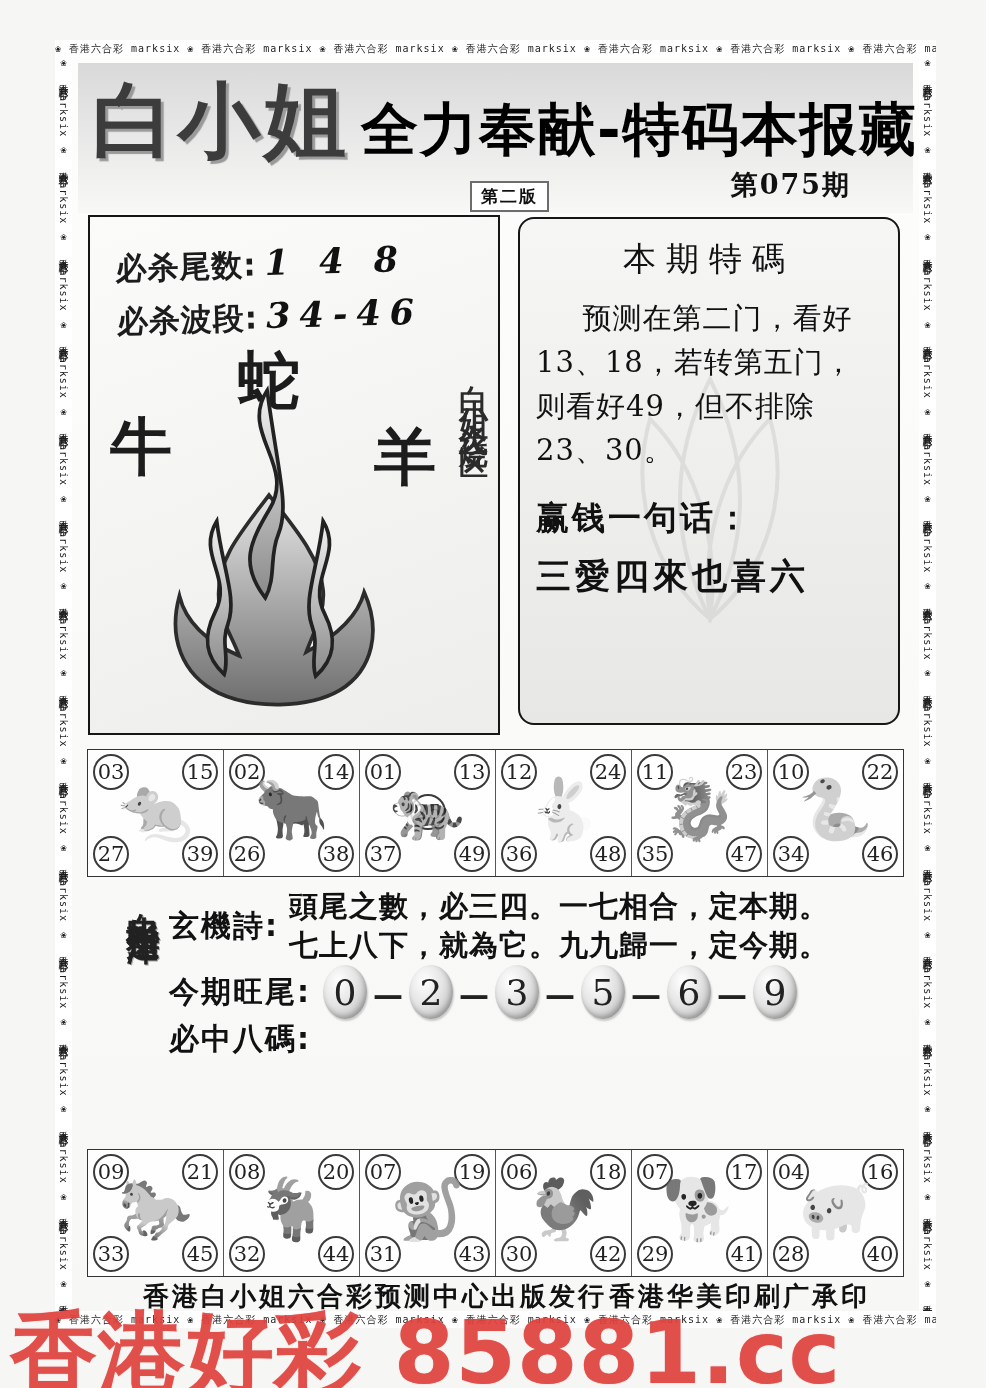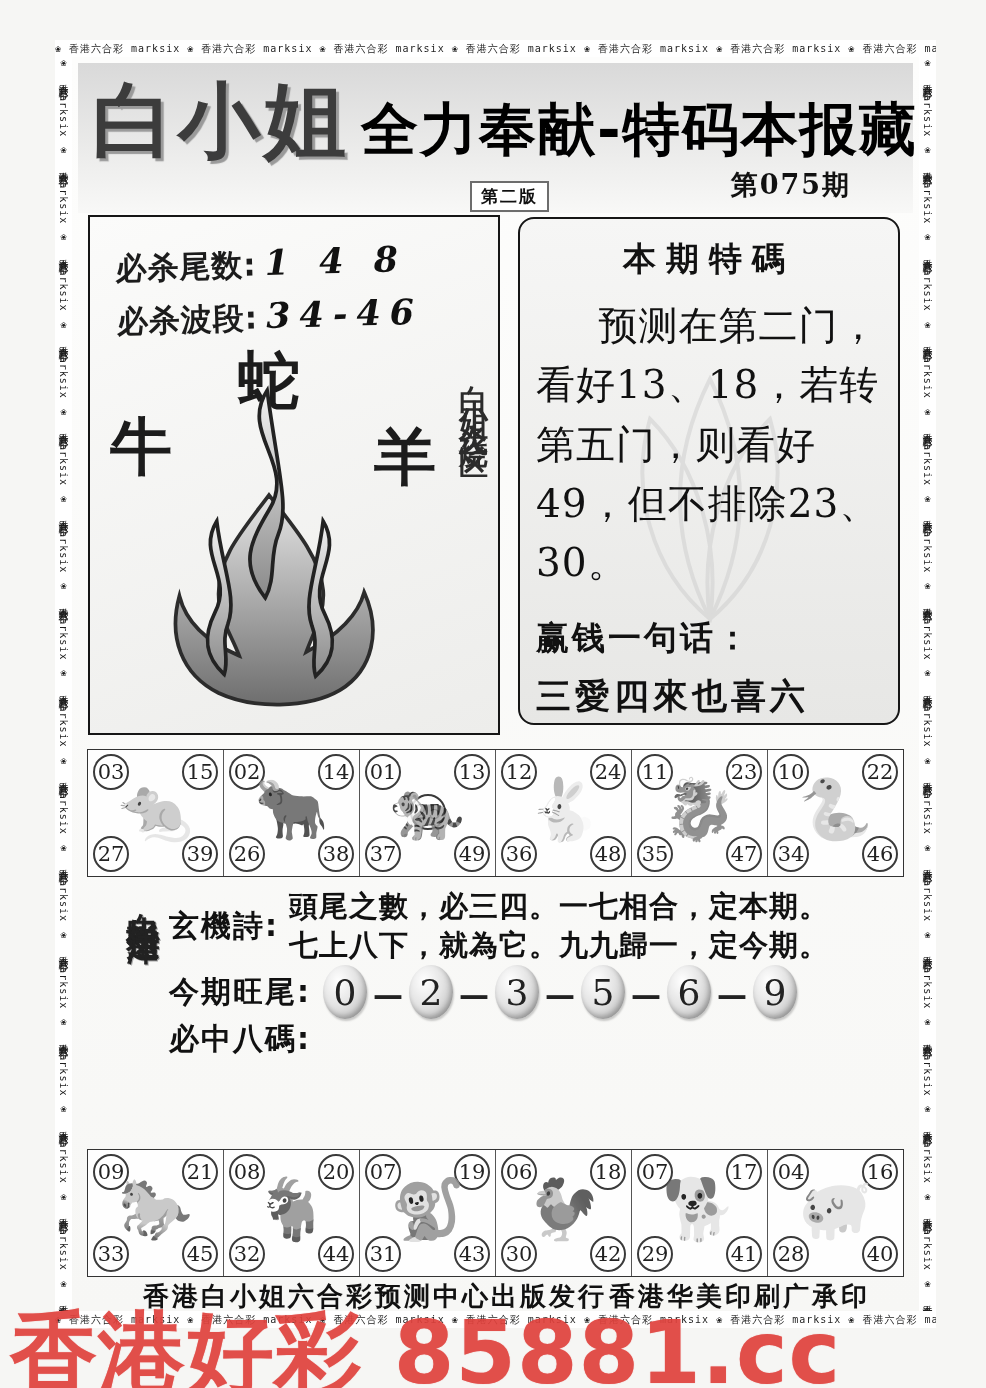--- a/index.html
+++ b/index.html
@@ -66,23 +66,23 @@
     position:absolute;right:4px;top:146px;writing-mode:vertical-rl;
     font-size:29px;font-weight:900;color:#2b2b2b;letter-spacing:13px;
   }
   
   .right-box{
     position:absolute;left:446px;top:160px;width:382px;height:508px;box-sizing:border-box;
     border:2px solid #161616;border-radius:16px;padding:12px 16px;
     background:linear-gradient(180deg,#f6f6f5,#e7e7e5);overflow:hidden;
   }
   .rb-flower{position:absolute;left:90px;top:120px;opacity:.45;}
-  .rb-title{position:relative;text-align:center;font-size:33px;font-weight:bold;
+  .rb-title{position:relative;text-align:center;font-size:33px;font-weight:normal;
     font-family:"DejaVu Serif","Liberation Serif",serif;letter-spacing:10px;margin:6px 0 14px;}
-  .rb-body{position:relative;font-size:39px;line-height:1.52;text-indent:1.6em;
+  .rb-body{position:relative;font-size:29px;line-height:1.52;text-indent:1.6em;
     font-family:"DejaVu Serif","Liberation Serif",serif;letter-spacing:1px;}
   .rb-slogan-label{position:relative;font-size:33px;font-weight:900;margin-top:24px;letter-spacing:3px;}
   .rb-slogan{position:relative;font-size:35px;font-weight:900;margin-top:12px;letter-spacing:4px;
     font-family:"DejaVu Serif","Liberation Serif",serif;}
   
   .zrow{position:absolute;left:15px;width:817px;height:128px;display:flex;
     border:1px solid #333;background:#fefefe;box-sizing:border-box;}
   .zrow.r1{top:692px;}
   .zrow.r2{top:1092px;}
   .zcell{flex:1;position:relative;border-right:1px solid #555;}

